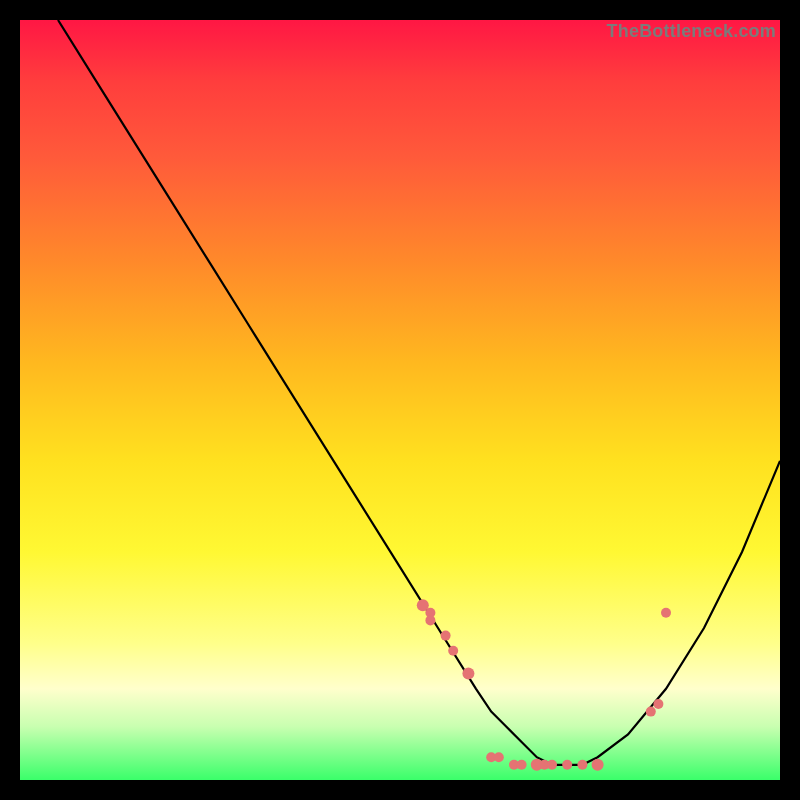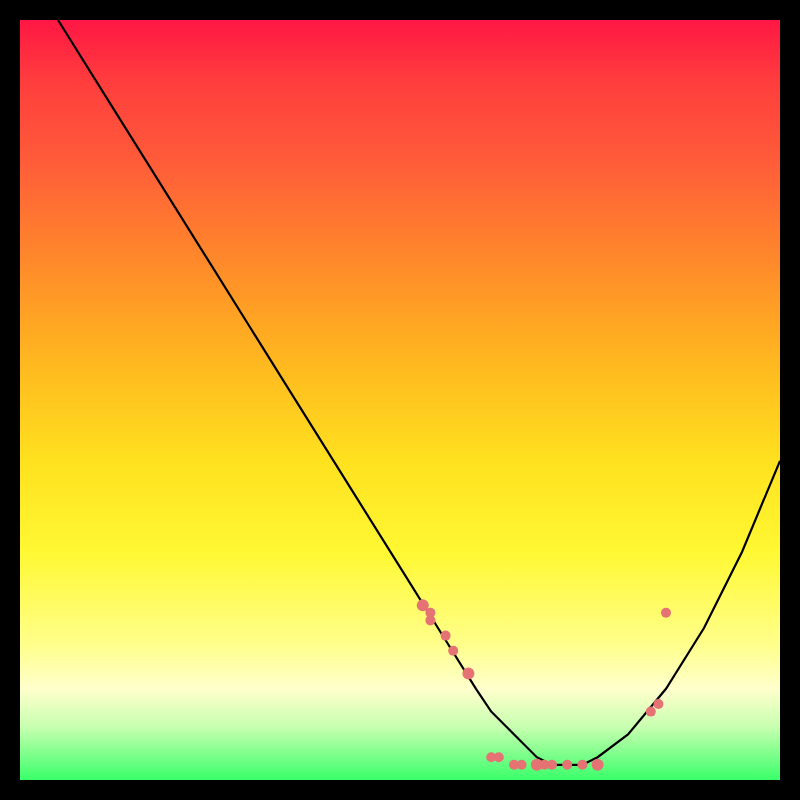--- a/index.html
+++ b/index.html
@@ -55,14 +55,15 @@
           <circle class="dot" cx="524.4" cy="744.8" r="5"></circle>
           <circle class="dot" cx="532.0" cy="744.8" r="5"></circle>
           <circle class="dot" cx="547.2" cy="744.8" r="5"></circle>
           <circle class="dot" cx="562.4" cy="744.8" r="5"></circle>
           <circle class="dot" cx="577.6" cy="744.8" r="6"></circle>
           <circle class="dot" cx="630.8" cy="691.6" r="5"></circle>
           <circle class="dot" cx="638.4" cy="684.0" r="5"></circle>
           <circle class="dot" cx="646.0" cy="592.8" r="5"></circle>
         </g>
     </svg>
+    <div class="watermark">TheBottleneck.com</div>
   </div>
 </div>
 
 </body></html>

